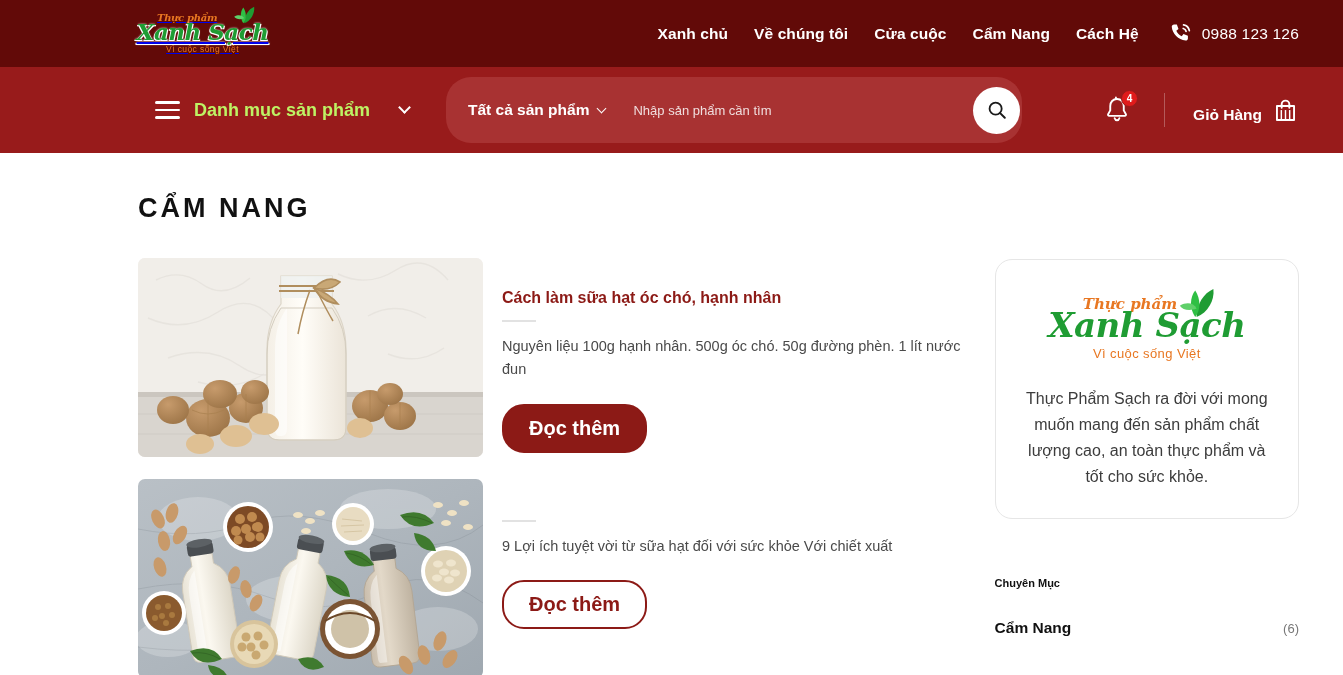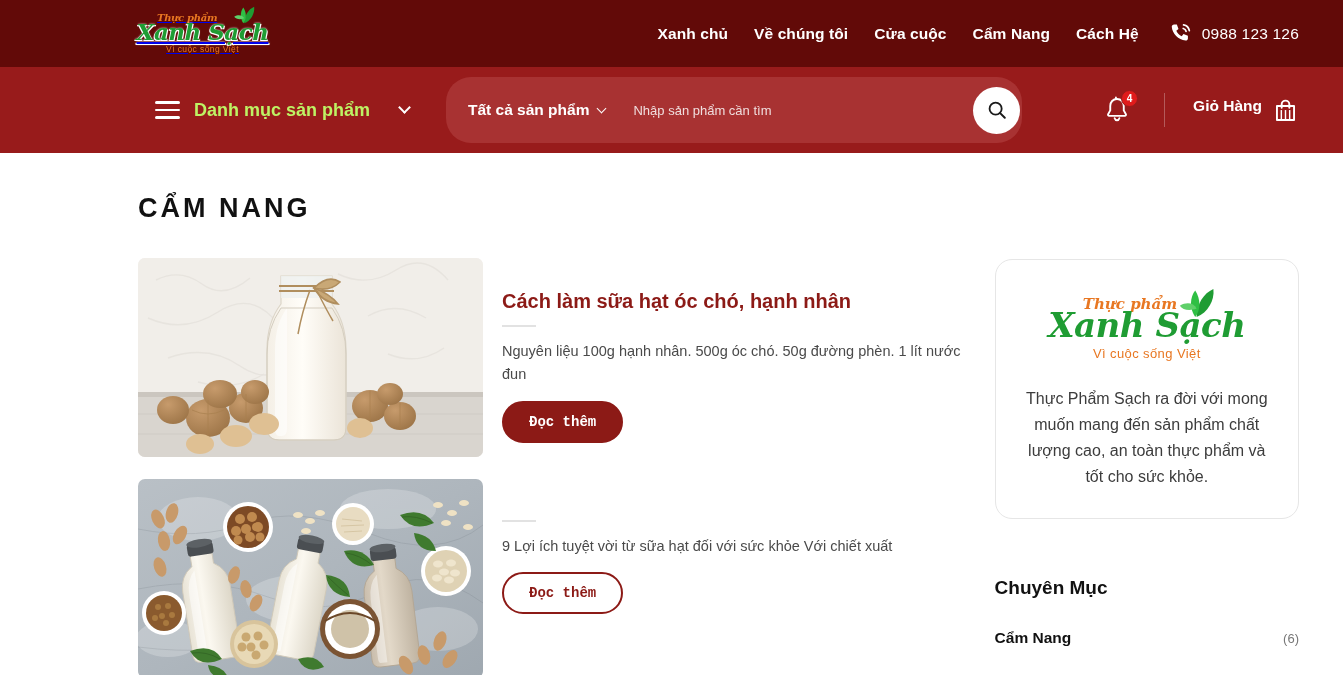--- a/index.html
+++ b/index.html
@@ -230,21 +230,21 @@
     border: 1.5px solid #981b1b;
   }
   .vsep {
     width: 1px;
     height: 34px;
     background: rgba(255,255,255,0.28);
     margin: 0 28px 0 30px;
   }
   .cart-link {
     display: flex;
-    align-items: flex-start;
+    align-items: flex-end;
     gap: 10px;
     cursor: pointer;
     text-decoration: none;
   }
   .cart-link .cart-label {
     color: #ffffff;
     font-size: 15.5px;
     font-weight: bold;
     white-space: nowrap;
   }
@@ -284,49 +284,49 @@
     height: 199px;
     border-radius: 7px;
     overflow: hidden;
     flex: 0 0 auto;
     position: relative;
   }
   .thumb svg { display: block; width: 100%; height: 100%; }
 
   .art-body { padding-top: 30px; flex: 1; }
   .art-title {
-    font-size: 20px;
+    font-size: 16px;
     font-weight: bold;
     color: #8c1a16;
     line-height: 1.3;
     text-decoration: none;
     display: block;
   }
   .art-rule {
     width: 34px;
     height: 2px;
     background: #e2e2e2;
     margin: 11px 0 13px;
   }
   .art-excerpt {
     font-size: 14.5px;
     color: #4a4a4a;
     line-height: 1.62;
     max-width: 460px;
   }
   .btn {
     display: inline-block;
-    margin-top: 14px;
+    margin-top: 22px;
     padding: 11px 25px;
     border-radius: 22px;
-    font-size: 14px;
+    font-size: 20px;
     font-weight: bold;
     cursor: pointer;
     text-decoration: none;
-    font-family: Liberation Mono, monospace;
+    font-family: Liberation Sans, sans-serif;
   }
   .btn-solid {
     background: #8c1a16;
     color: #ffffff;
     border: 2px solid #8c1a16;
   }
   .btn-outline {
     background: #ffffff;
     color: #8c1a16;
     border: 2px solid #8c1a16;
@@ -389,21 +389,21 @@
     width: 42px;
     height: 34px;
   }
   .side-desc {
     font-size: 16px;
     color: #3c3c3c;
     line-height: 1.63;
   }
 
   .side-heading {
-    font-size: 19px;
+    font-size: 11px;
     font-weight: bold;
     color: #111111;
     margin-top: 58px;
   }
   .cat-row {
     display: flex;
     justify-content: space-between;
     align-items: baseline;
     margin-top: 30px;
   }

